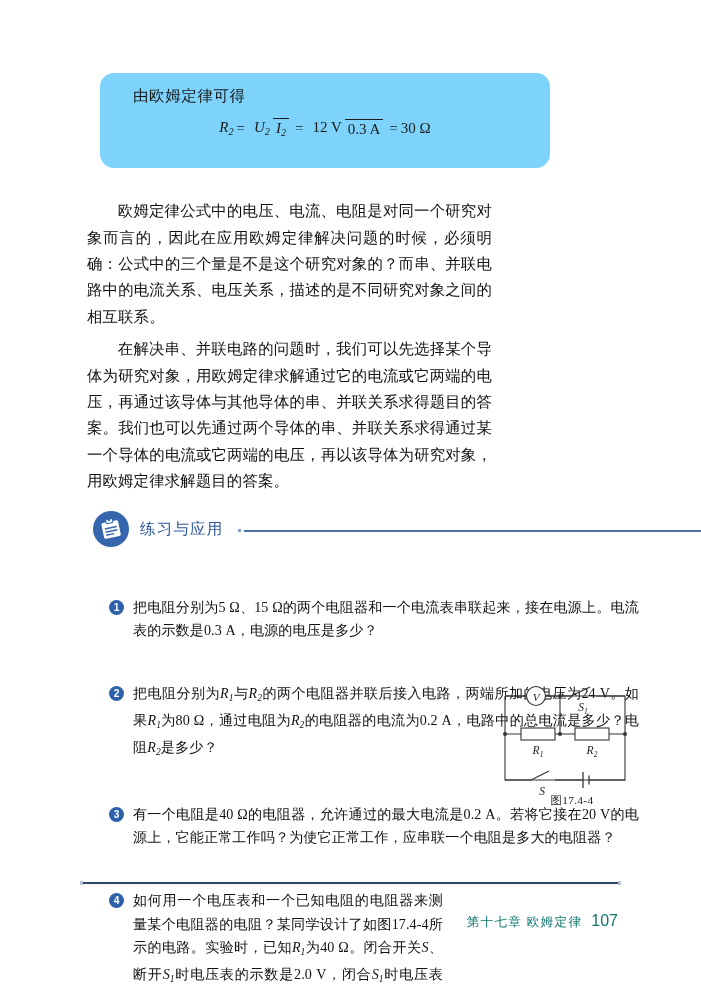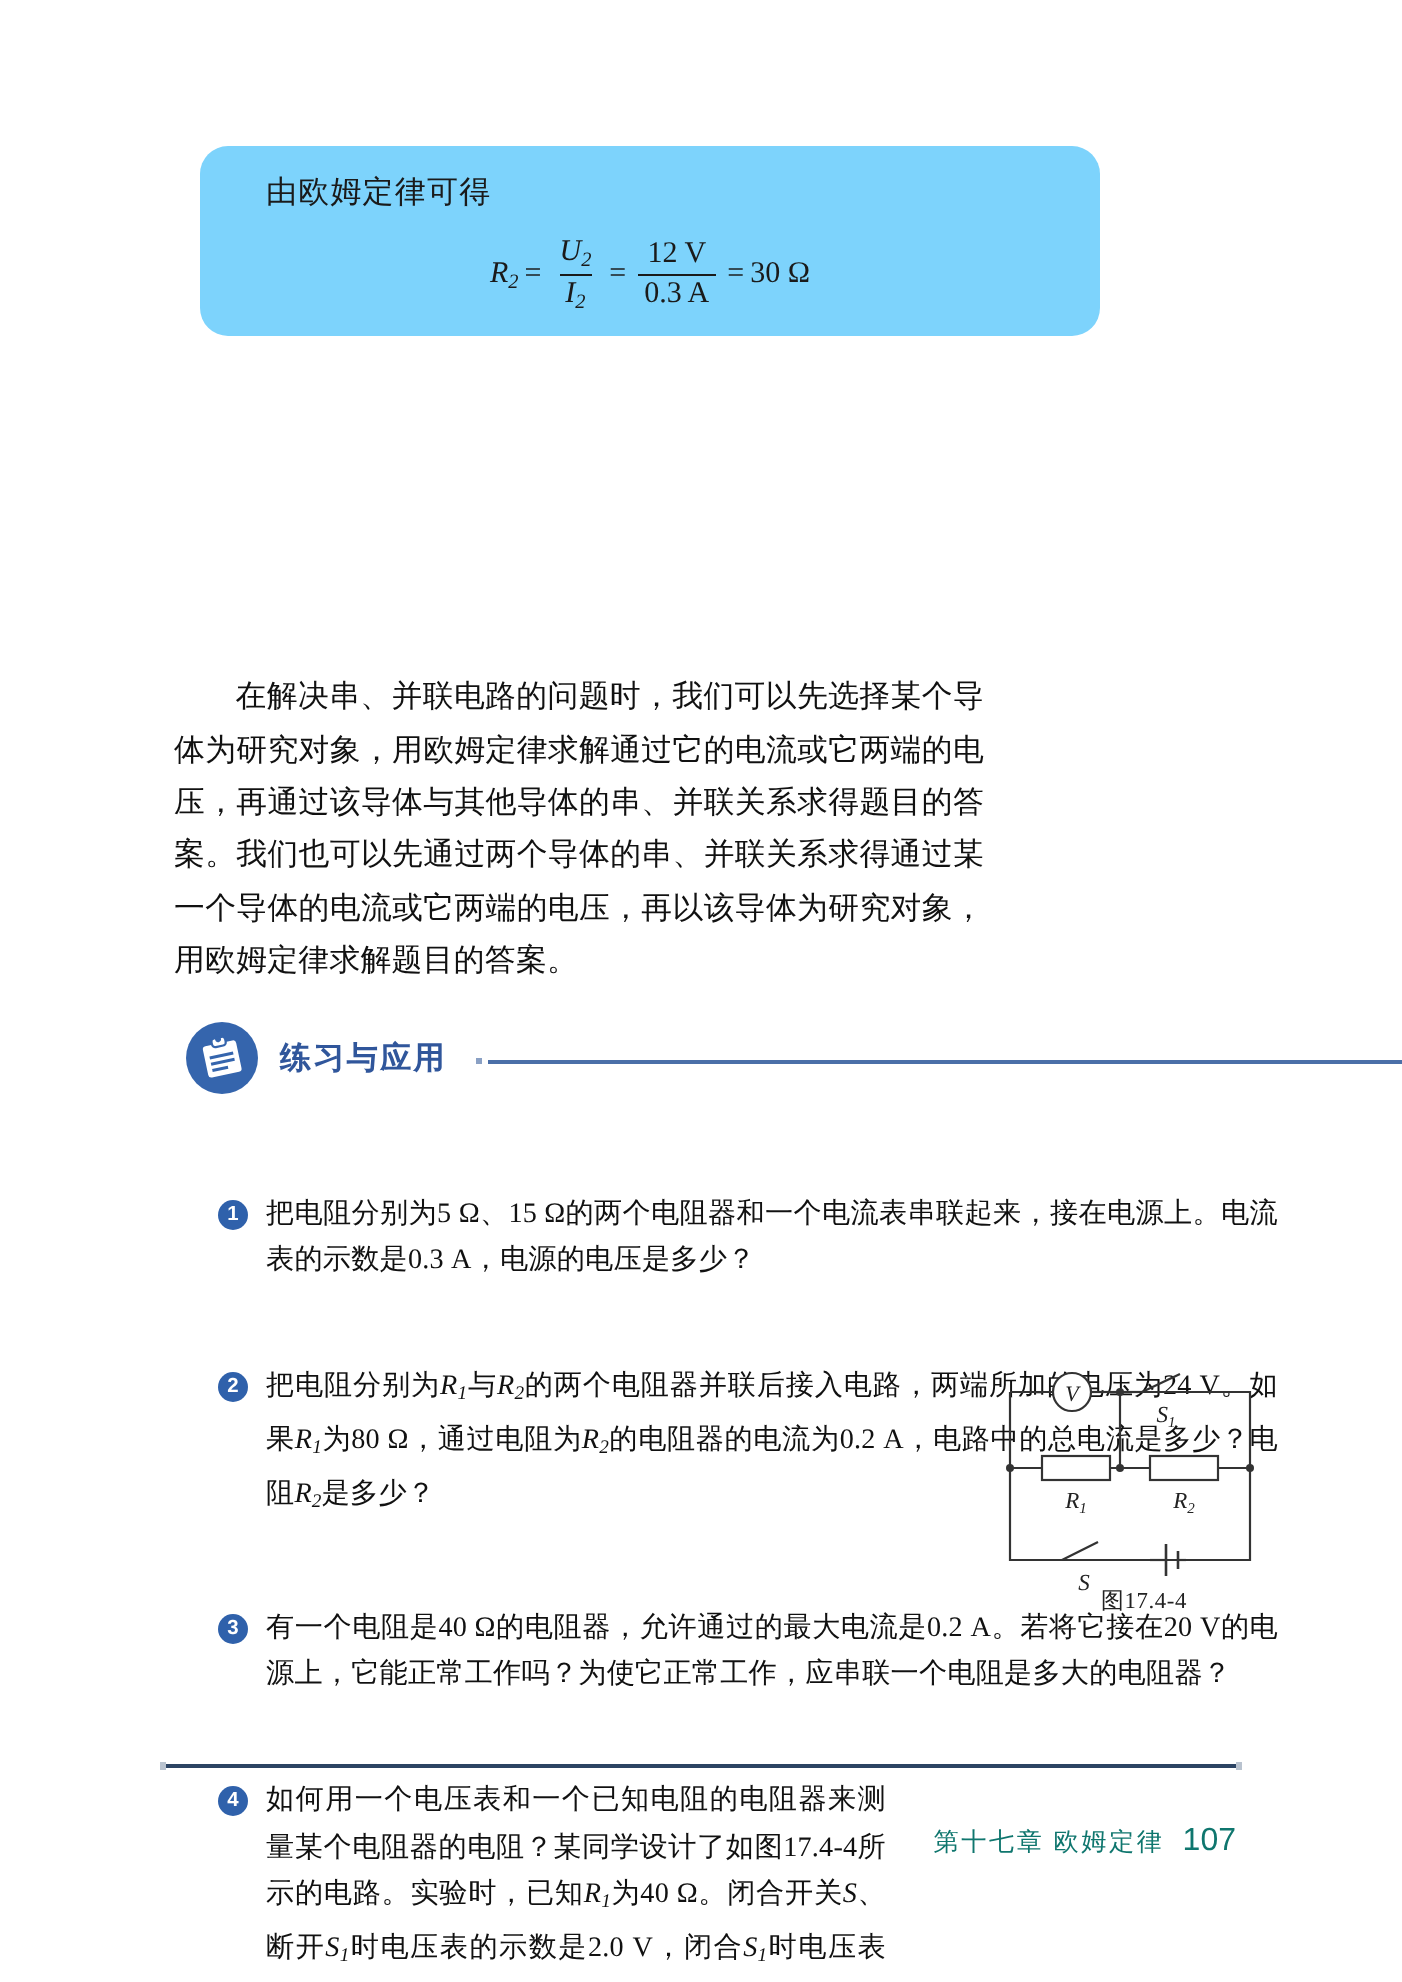--- a/index.html
+++ b/index.html
@@ -56,21 +56,20 @@
     gap: 3px;
   }
   .mi { font-style: italic; }
   .sub {
     font-size: 0.68em;
     vertical-align: -0.28em;
     font-style: italic;
   }
   .frac {
     display: inline-flex;
-    flex-direction: column;
     align-items: center;
     vertical-align: middle;
     margin: 0 3px;
     line-height: 1.12;
     text-align: center;
   }
   .frac .num { padding: 0 3px 1px 3px; }
   .frac .den { padding: 1px 3px 0 3px; border-top: 1.3px solid #1a1a1a; }
 
   
@@ -99,21 +98,21 @@
   .head-icon {
     position: absolute;
     left: 0; top: 2px;
     width: 38px; height: 38px;
   }
   .head-title {
     position: absolute;
     left: 48px;
     top: 11px;
     font-family: "Liberation Sans", "DejaVu Sans", sans-serif;
-    font-weight: bold;
+    font-weight: normal;
     font-size: 15.5px;
     letter-spacing: 1.2px;
     color: #30569b;
   }
   .head-rule {
     position: absolute;
     left: 152px;
     top: 22px;
     width: 465px;
     height: 1.6px;
@@ -240,20 +239,21 @@
         <span class="frac">
           <span class="num">12 V</span>
           <span class="den">0.3 A</span>
         </span>
         <span>=</span>
         <span>30 Ω</span>
       </span>
     </div>
   </div>
 
+  <p class="para" id="para-1">欧姆定律公式中的电压、电流、电阻是对同一个研究对象而言的，因此在应用欧姆定律解决问题的时候，必须明确：公式中的三个量是不是这个研究对象的？而串、并联电路中的电流关系、电压关系，描述的是不同研究对象之间的相互联系。</p>
   <p class="para" id="para-2">在解决串、并联电路的问题时，我们可以先选择某个导体为研究对象，用欧姆定律求解通过它的电流或它两端的电压，再通过该导体与其他导体的串、并联关系求得题目的答案。我们也可以先通过两个导体的串、并联关系求得通过某一个导体的电流或它两端的电压，再以该导体为研究对象，用欧姆定律求解题目的答案。</p>
 
   <div class="section-head">
     <span class="head-icon">
       <svg width="38" height="38" viewBox="0 0 38 38">
         <circle cx="19" cy="19" r="18" fill="#3565ad"></circle>
         <g transform="rotate(-12 19 19)">
           <rect x="10.5" y="11.5" width="17" height="16" rx="1.6" fill="#ffffff"></rect>
           <rect x="15.5" y="8.6" width="7" height="4.4" rx="1.6" fill="#ffffff" stroke="#3565ad" stroke-width="1.1"></rect>
           <circle cx="19" cy="9.4" r="1.5" fill="#3565ad"></circle>

